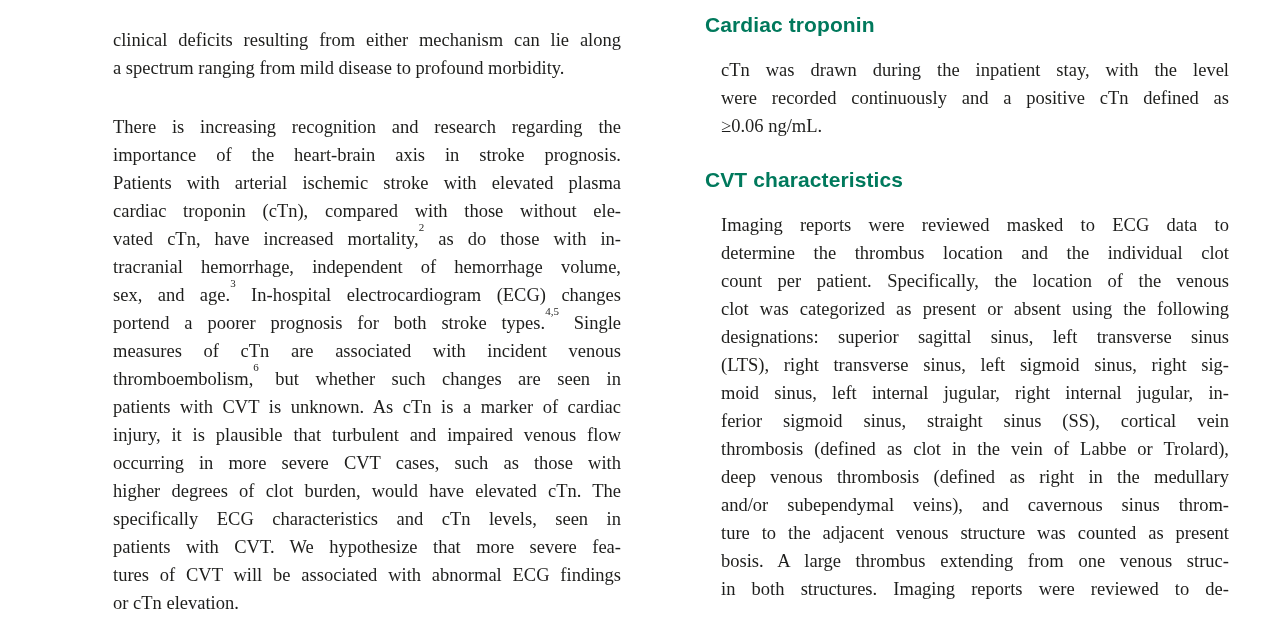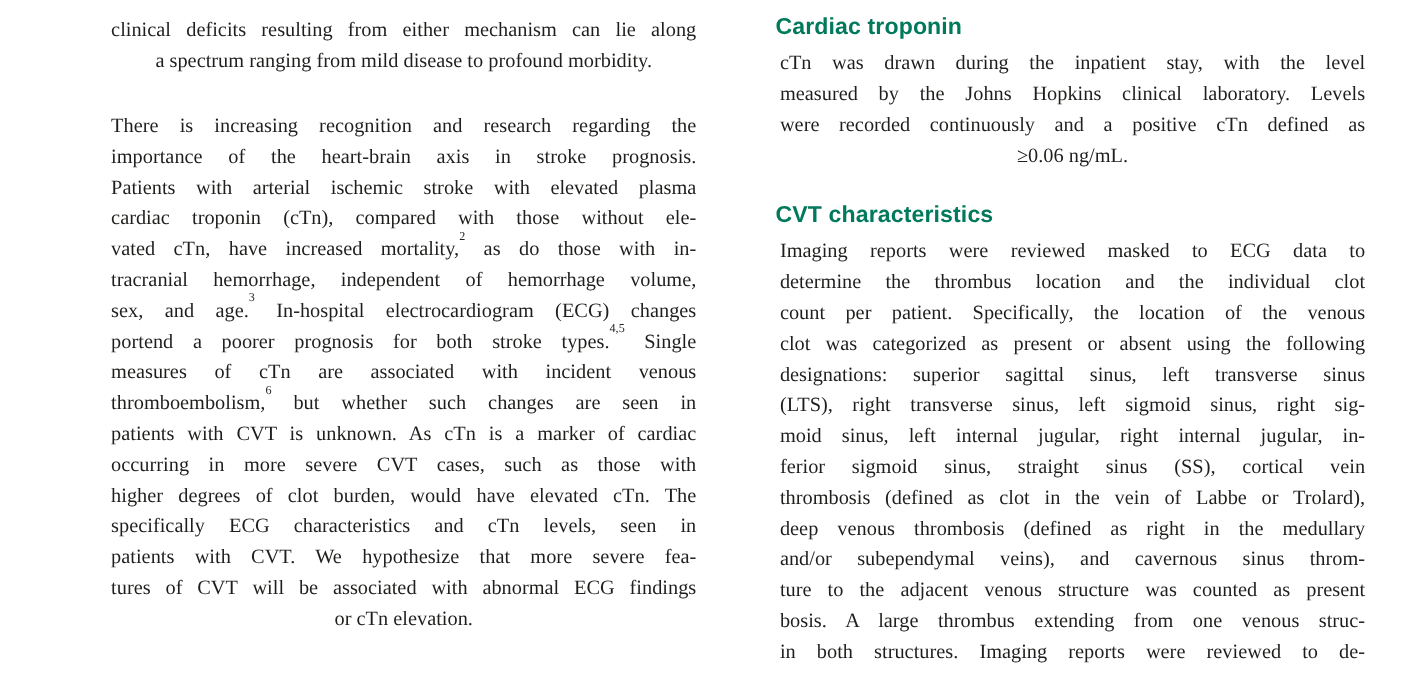--- a/index.html
+++ b/index.html
@@ -16,28 +16,27 @@
     font-family: "Liberation Serif", serif;
     color: var(--body-color, #1e1e1c);
   }
   .column {
     position: absolute;
     top: 10px;
     width: 540px;
   }
   .column-left  { left: 97px; }
   .column-right { left: 705px; }
-  .paragraph { margin: 4px; }
+  .paragraph { margin: 16px; }
   .paragraph + .paragraph { margin-top: 31px; }
   .line {
     height: 28px;
     line-height: 28px;
     font-size: 18.5px;
     overflow: visible;
-    text-align: center;
   }
   .line.just {
     text-align: justify;
     text-align-last: justify;
   }
   .heading {
     height: 30px;
     line-height: 30px;
     margin-top: 25px;
     font-family: "Liberation Sans", sans-serif;
@@ -69,33 +68,33 @@
         <div class="line just">importance of the heart-brain axis in stroke prognosis.</div>
         <div class="line just">Patients with arterial ischemic stroke with elevated plasma</div>
         <div class="line just">cardiac troponin (cTn), compared with those without ele-</div>
         <div class="line just">vated cTn, have increased mortality,<sup class="ref">2</sup> as do those with in-</div>
         <div class="line just">tracranial hemorrhage, independent of hemorrhage volume,</div>
         <div class="line just">sex, and age.<sup class="ref">3</sup> In-hospital electrocardiogram (ECG) changes</div>
         <div class="line just">portend a poorer prognosis for both stroke types.<sup class="ref">4,5</sup> Single</div>
         <div class="line just">measures of cTn are associated with incident venous</div>
         <div class="line just">thromboembolism,<sup class="ref">6</sup> but whether such changes are seen in</div>
         <div class="line just">patients with CVT is unknown. As cTn is a marker of cardiac</div>
+        <div class="line just">injury, it is plausible that turbulent and impaired venous flow</div>
         <div class="line just">occurring in more severe CVT cases, such as those with</div>
         <div class="line just">higher degrees of clot burden, would have elevated cTn. The</div>
         <div class="line just">specifically ECG characteristics and cTn levels, seen in</div>
         <div class="line just">patients with CVT. We hypothesize that more severe fea-</div>
         <div class="line just">tures of CVT will be associated with abnormal ECG findings</div>
         <div class="line">or cTn elevation.</div>
       </div>
     </div>
   <div class="column column-right" id="col-right">
       <div class="heading">Cardiac troponin</div>
       <div class="paragraph">
         <div class="line just">cTn was drawn during the inpatient stay, with the level</div>
-        <div class="line just">measured by the Johns Hopkins clinical laboratory. Levels</div>
         <div class="line just">were recorded continuously and a positive cTn defined as</div>
         <div class="line">≥0.06 ng/mL.</div>
       </div>
       <div class="heading">CVT characteristics</div>
       <div class="paragraph">
         <div class="line just">Imaging reports were reviewed masked to ECG data to</div>
         <div class="line just">determine the thrombus location and the individual clot</div>
         <div class="line just">count per patient. Specifically, the location of the venous</div>
         <div class="line just">clot was categorized as present or absent using the following</div>
         <div class="line just">designations: superior sagittal sinus, left transverse sinus</div>

